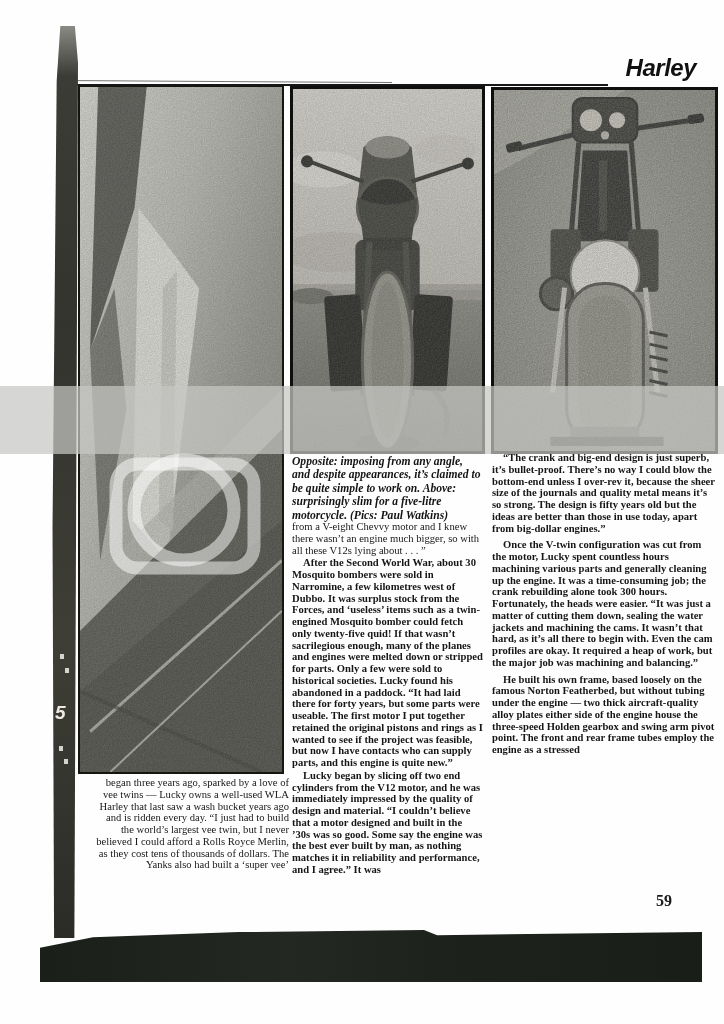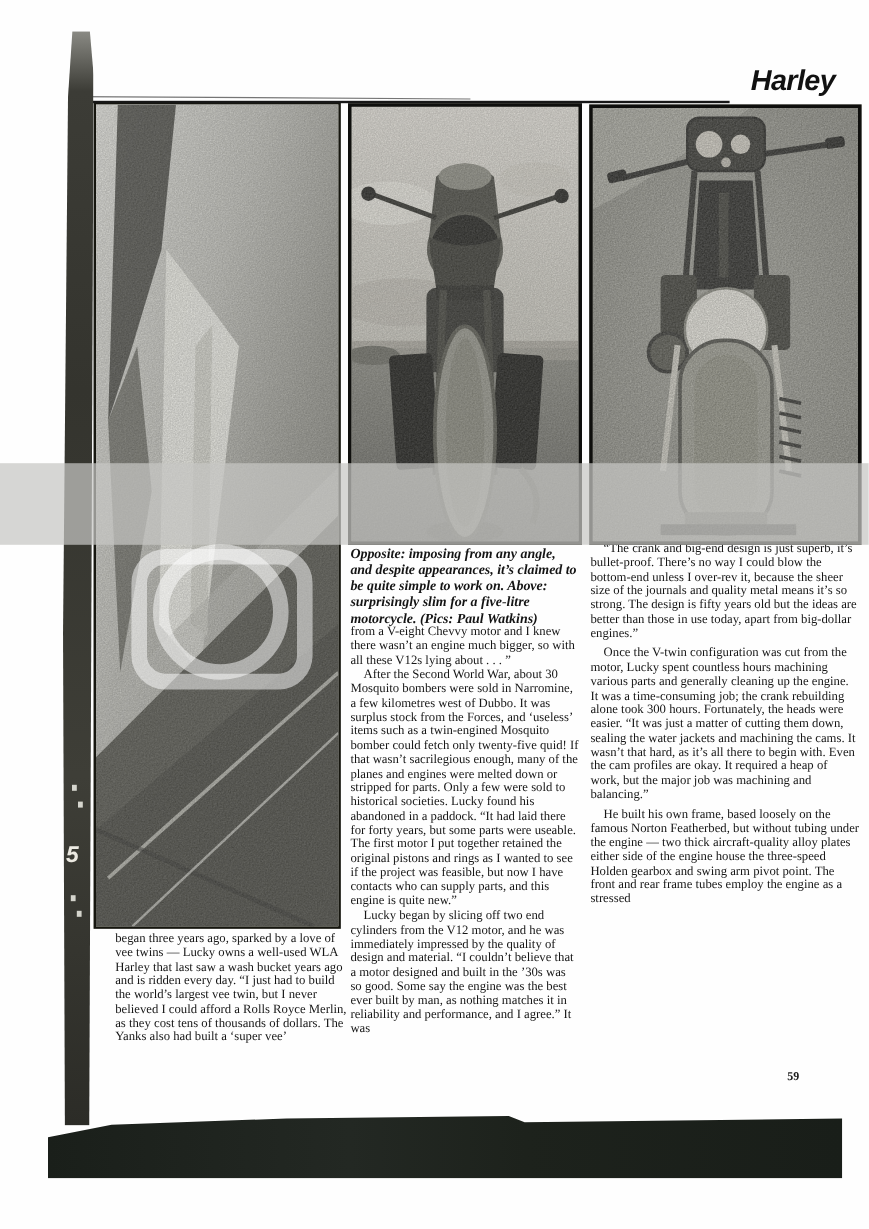--- a/index.html
+++ b/index.html
@@ -25,28 +25,28 @@
   .photo svg{display:block;width:100%;height:100%;}
   .photo-left{left:78px;top:85px;width:202px;height:685px;border:2px solid #16160f;}
   .photo-mid{left:290px;top:86px;width:189px;height:362px;border:3px solid #0f0f0d;}
   .photo-right{left:491px;top:87px;width:221px;height:361px;border:3px solid #0f0f0d;}
 
   
   .caption{position:absolute;left:292px;top:455px;width:190px;z-index:2;
            font-style:italic;font-weight:bold;font-size:11.6px;line-height:13.4px;color:#141414;}
   .coltext{position:absolute;z-index:2;font-size:10.6px;line-height:11.75px;color:#161616;}
   .coltext p{margin:0;}
-  .coltext p.indent{text-indent:11px;}
+  .coltext p.indent{text-indent:11px;font-weight:bold;}
   .col-mid{left:292px;top:521px;width:191px;}
   .col-mid p + p{margin-top:1px;}
   .col-right{left:492px;top:452px;width:224px;}
   .col-right p + p{margin-top:5px;}
-  .col-leftbottom{left:96px;top:777px;width:193px;}
-
-  .pagenum{position:absolute;left:656px;top:892px;z-index:2;font-weight:bold;font-size:10px;color:#1b1b1b;}
+  .col-leftbottom{left:96px;top:777px;width:193px;text-align:right;}
+
+  .pagenum{position:absolute;left:656px;top:892px;z-index:2;font-weight:bold;font-size:16px;color:#1b1b1b;}
 
   
   .bottom-bar{position:absolute;left:40px;top:930px;width:662px;height:52px;z-index:4;
               background:linear-gradient(90deg,#1a1f1a 0%,#232823 38%,#1d221c 60%,#191e19 100%);
               clip-path:polygon(0% 34%,8% 14%,30% 4%,58% 0%,60% 10%,100% 4%,100% 100%,0% 100%);}
 
   
   .wm-band{position:absolute;left:0;top:386px;width:724px;height:68px;z-index:5;
            background:rgba(198,198,196,.72);pointer-events:none;}
   .wm-cam{position:absolute;left:104px;top:444px;width:162px;height:140px;z-index:5;pointer-events:none;}

